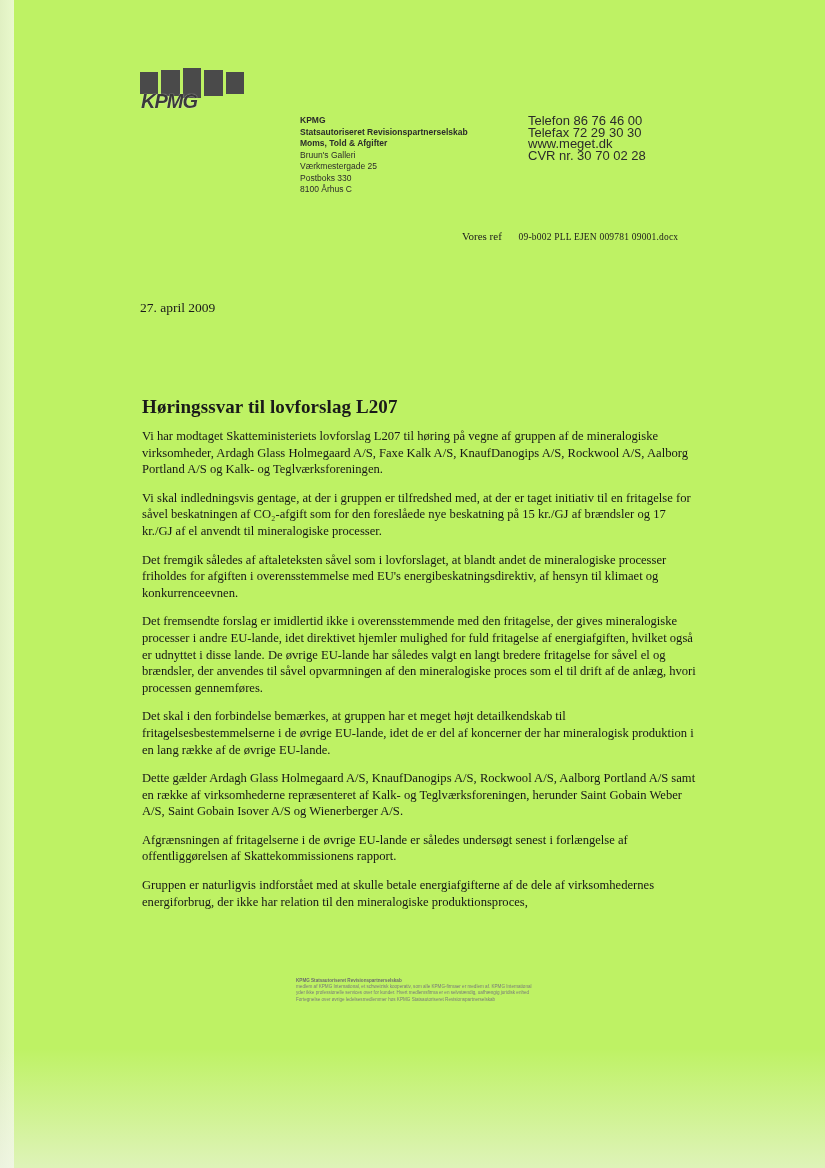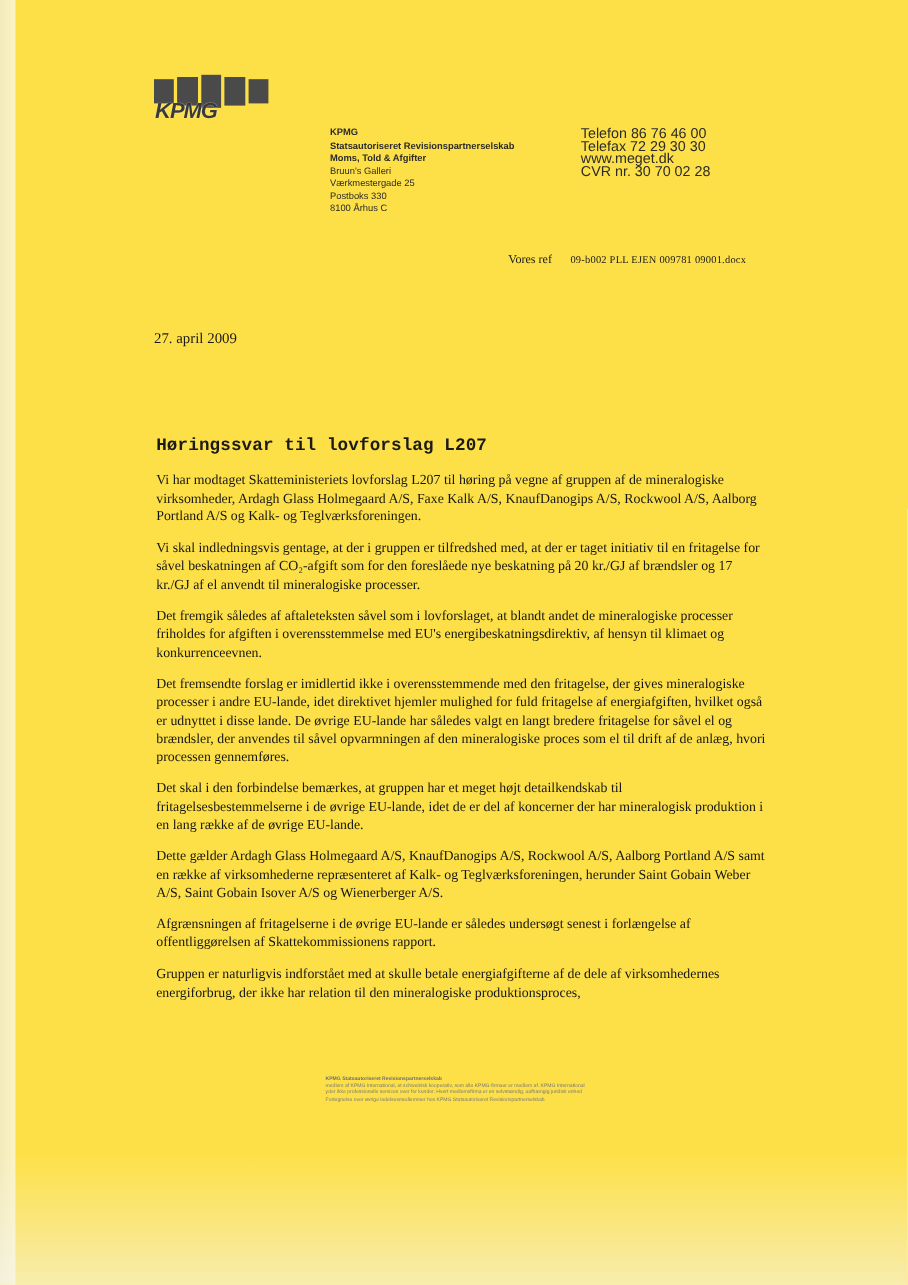--- a/index.html
+++ b/index.html
@@ -13,21 +13,21 @@
     font-family: "Liberation Serif", serif;
     color: #1a1a1a;
     position: relative;
     overflow: hidden;
   }
   .page {
     position: absolute;
     left: 0; top: 0;
     width: 825px;
     height: 1168px;
-    background: #fde047;
+    background: #bef264;
   }
   
   .scan-edge-left {
     position: absolute;
     left: 0; top: 0; width: 14px; height: 1168px;
     background: linear-gradient(to right, #efefeb, #fcfcfa);
     opacity: .7;
   }
   .scan-edge-bottom {
     position: absolute;
@@ -123,24 +123,23 @@
     top: 300px;
     font-size: 13.5px;
     color: #1a1a1a;
   }
 
   
   .doc-title {
     position: absolute;
     left: 142px;
     top: 396px;
-    font-size: 16px;
+    font-size: 19px;
     font-weight: bold;
     letter-spacing: .1px;
-    font-family: Liberation Mono, monospace;
   }
   .body-text {
     position: absolute;
     left: 142px;
     top: 428px;
     width: 556px;
     font-size: 12.6px;
     line-height: 16.6px;
     text-align: left;
     color: #161616;
@@ -204,21 +203,21 @@
     <span class="ref-label">Vores ref</span>
     <span class="ref-value">09-b002 PLL EJEN 009781 09001.docx</span>
   </div>
 
   <div class="letter-date">27. april 2009</div>
 
   <div class="doc-title">Høringssvar til lovforslag L207</div>
 
   <div class="body-text">
     <p>Vi har modtaget Skatteministeriets lovforslag L207 til høring på vegne af gruppen af de mineralogiske virksomheder, Ardagh Glass Holmegaard A/S, Faxe Kalk A/S, KnaufDanogips A/S, Rockwool A/S, Aalborg Portland A/S og Kalk- og Teglværksforeningen.</p>
-    <p>Vi skal indledningsvis gentage, at der i gruppen er tilfredshed med, at der er taget initiativ til en fritagelse for såvel beskatningen af CO₂-afgift som for den foreslåede nye beskatning på 20 kr./GJ af brændsler og 17 kr./GJ af el anvendt til mineralogiske processer.</p>
+    <p>Vi skal indledningsvis gentage, at der i gruppen er tilfredshed med, at der er taget initiativ til en fritagelse for såvel beskatningen af CO₂-afgift som for den foreslåede nye beskatning på 15 kr./GJ af brændsler og 17 kr./GJ af el anvendt til mineralogiske processer.</p>
     <p>Det fremgik således af aftaleteksten såvel som i lovforslaget, at blandt andet de mineralogiske processer friholdes for afgiften i overensstemmelse med EU's energibeskatningsdirektiv, af hensyn til klimaet og konkurrenceevnen.</p>
     <p>Det fremsendte forslag er imidlertid ikke i overensstemmende med den fritagelse, der gives mineralogiske processer i andre EU-lande, idet direktivet hjemler mulighed for fuld fritagelse af energiafgiften, hvilket også er udnyttet i disse lande. De øvrige EU-lande har således valgt en langt bredere fritagelse for såvel el og brændsler, der anvendes til såvel opvarmningen af den mineralogiske proces som el til drift af de anlæg, hvori processen gennemføres.</p>
     <p>Det skal i den forbindelse bemærkes, at gruppen har et meget højt detailkendskab til fritagelsesbestemmelserne i de øvrige EU-lande, idet de er del af koncerner der har mineralogisk produktion i en lang række af de øvrige EU-lande.</p>
     <p>Dette gælder Ardagh Glass Holmegaard A/S, KnaufDanogips A/S, Rockwool A/S, Aalborg Portland A/S samt en række af virksomhederne repræsenteret af Kalk- og Teglværksforeningen, herunder Saint Gobain Weber A/S, Saint Gobain Isover A/S og Wienerberger A/S.</p>
     <p>Afgrænsningen af fritagelserne i de øvrige EU-lande er således undersøgt senest i forlængelse af offentliggørelsen af Skattekommissionens rapport.</p>
     <p>Gruppen er naturligvis indforstået med at skulle betale energiafgifterne af de dele af virksomhedernes energiforbrug, der ikke har relation til den mineralogiske produktionsproces,</p>
   </div>
 
   <div class="footer">
     <div>KPMG Statsautoriseret Revisionspartnerselskab</div>

